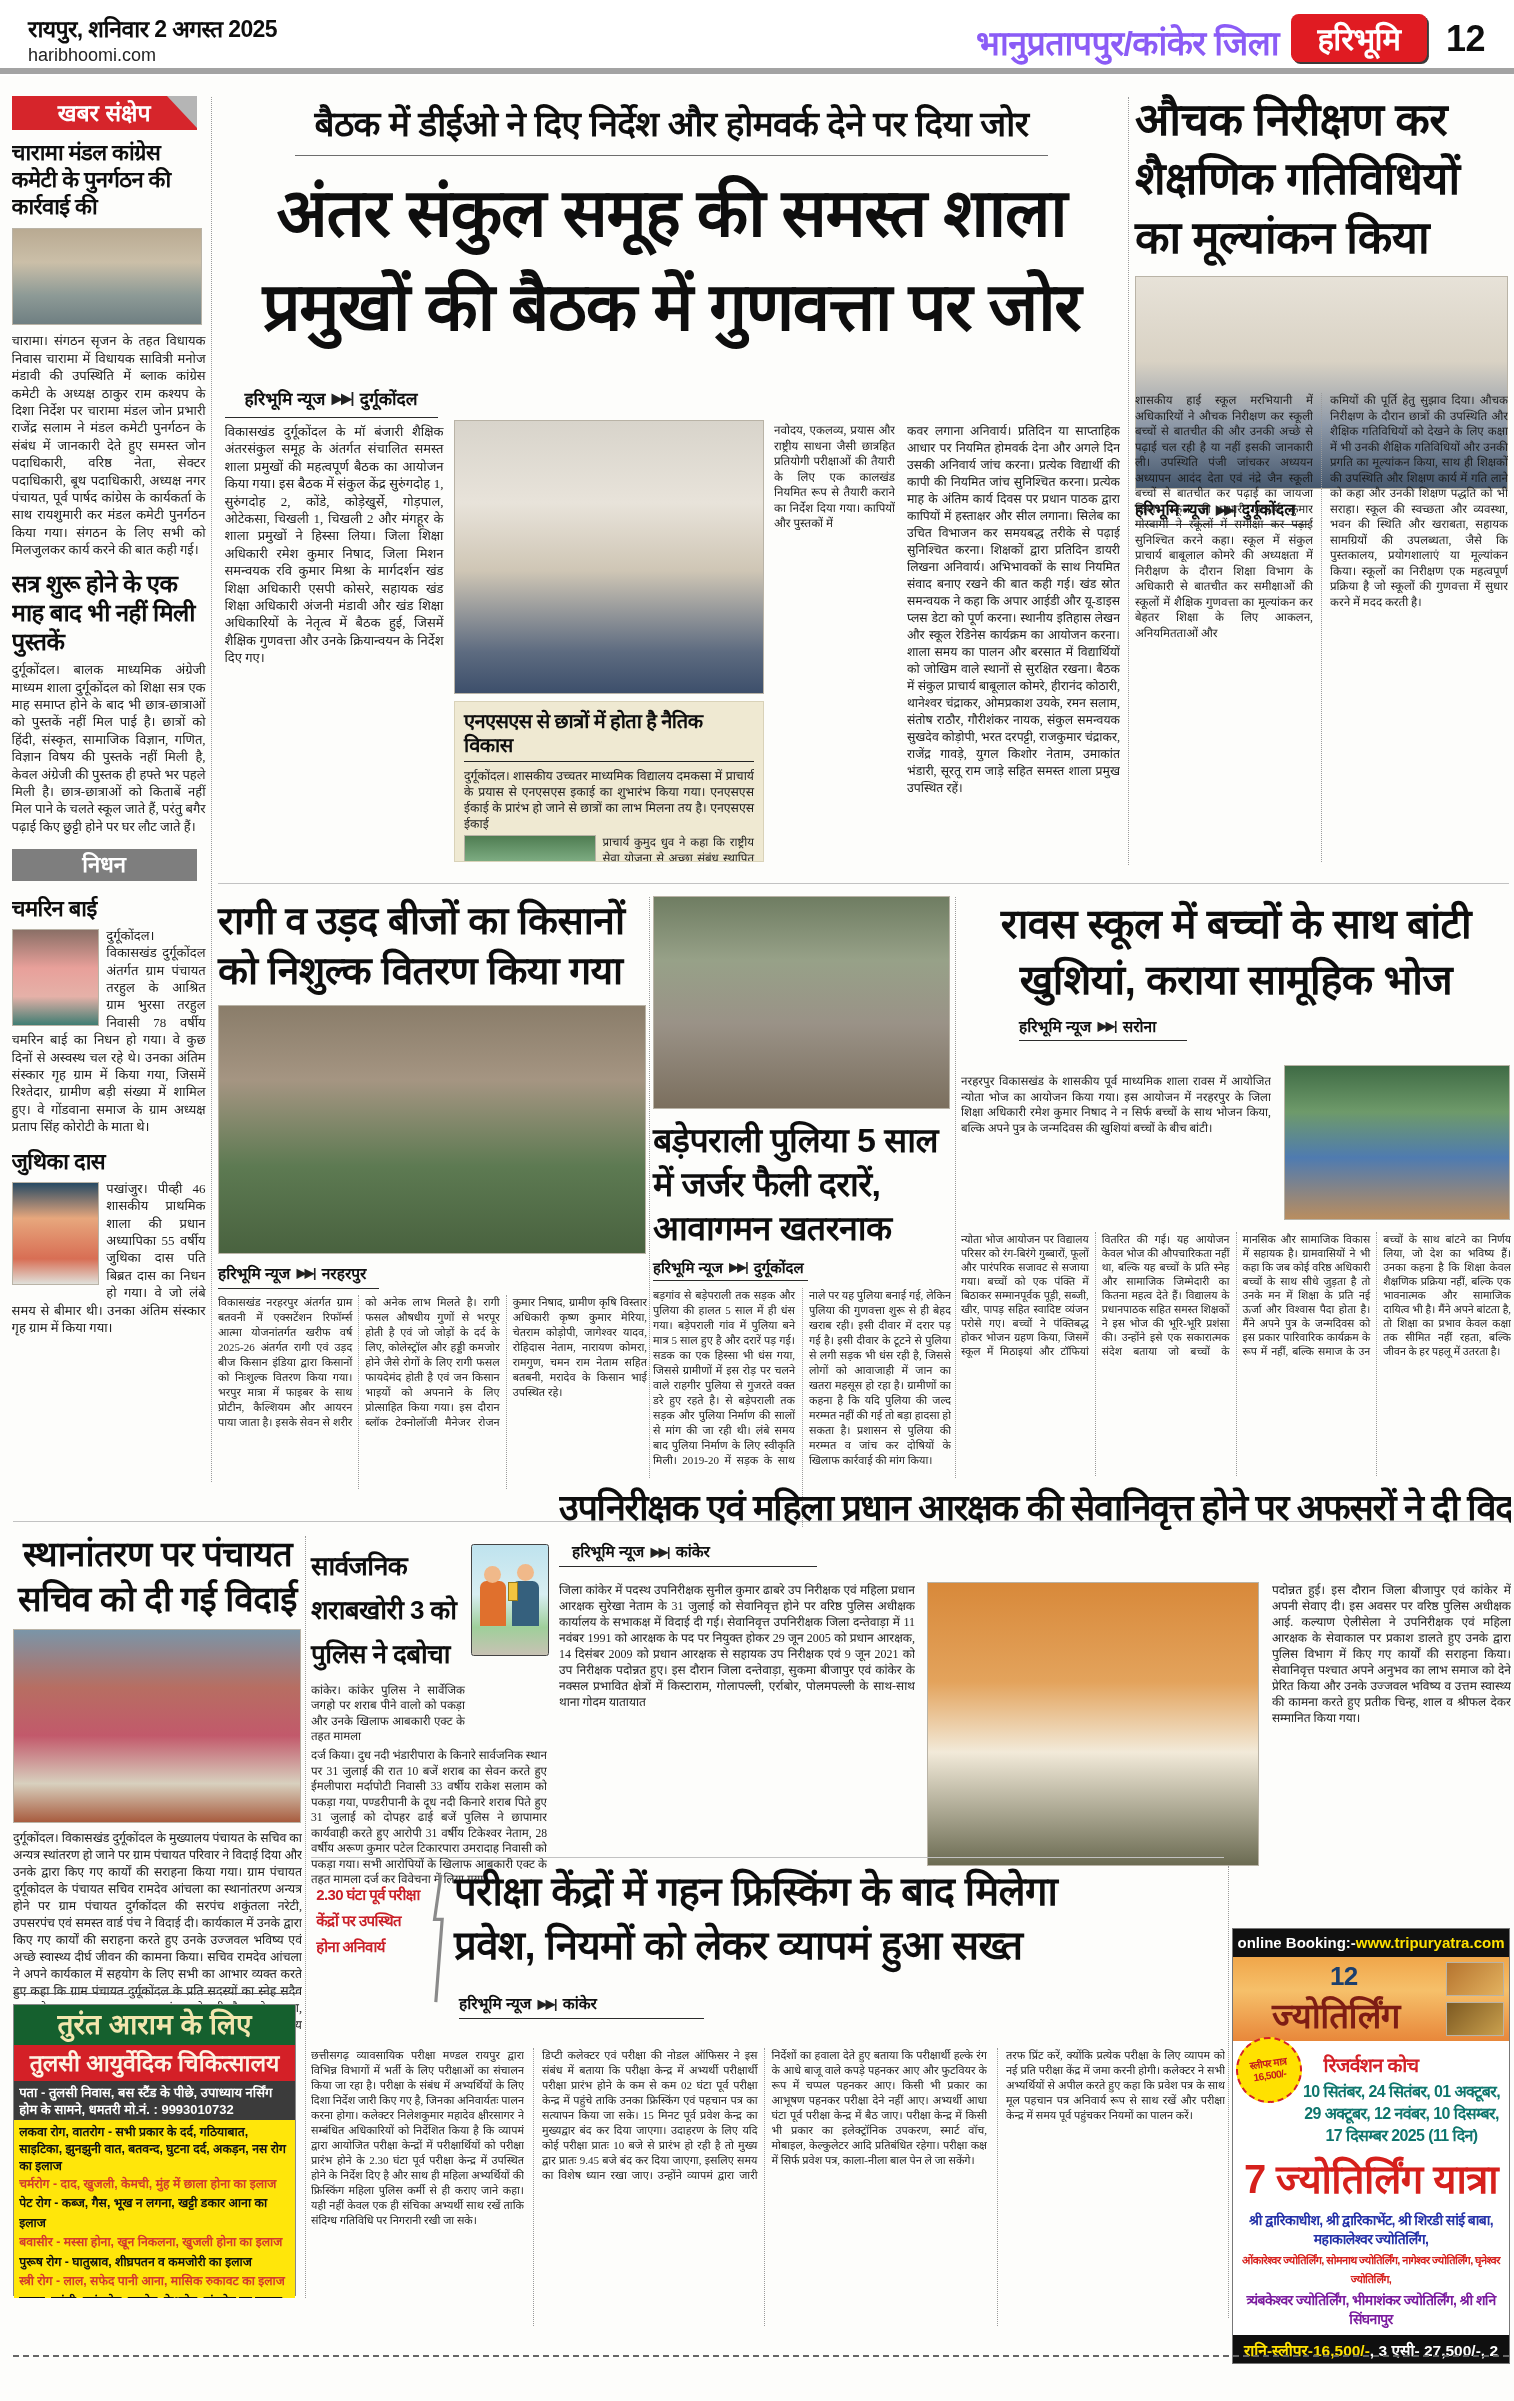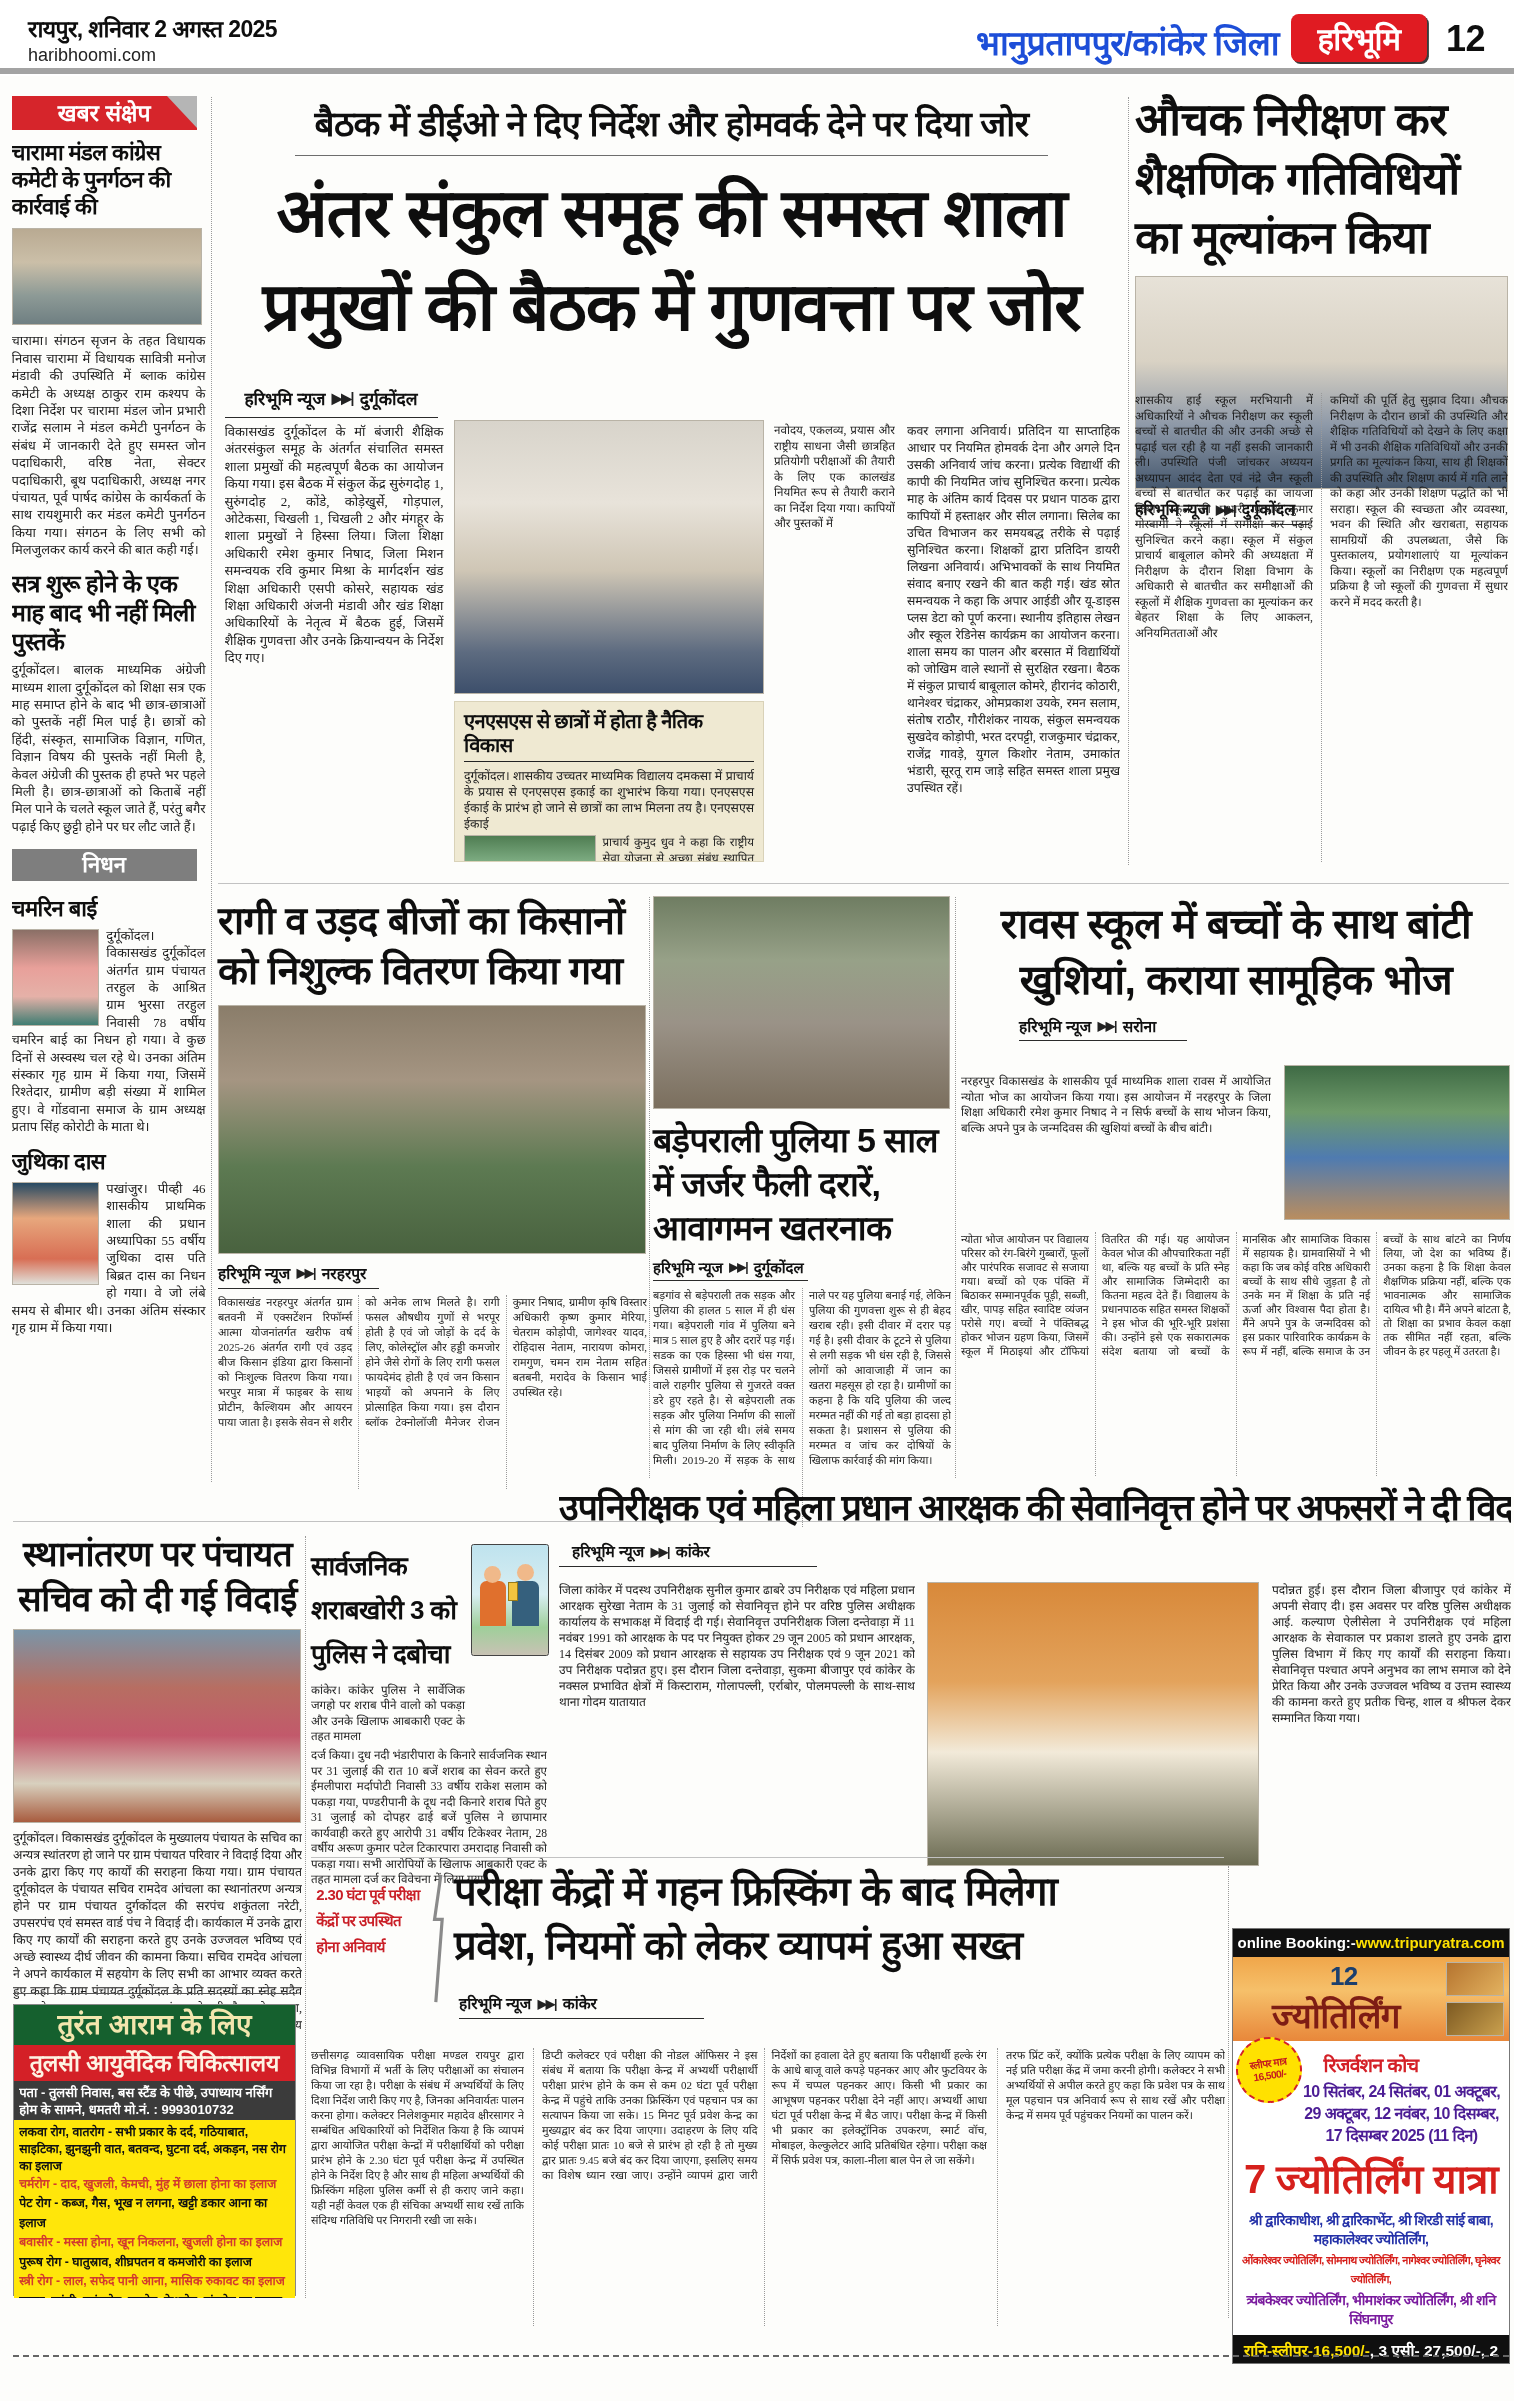--- a/index.html
+++ b/index.html
@@ -20,21 +20,21 @@
   .fold{position:absolute;right:-0.6px;top:0;width:0;height:0;border-top:32px solid #b5b5b5;border-left:30px solid transparent;}
   .clinic-line{font-family:"Liberation Sans",sans-serif;font-weight:700;}
   .overflow-clip{overflow:hidden;}
 </style>
 </head>
 <body>
 
 <div class="abs" style="left:0;top:0;width:1514px;height:76px;background:#fff;">
   <div class="abs hl" style="left:28px;top:11.6px;font-size:23px;">रायपुर, शनिवार 2 अगस्त 2025</div>
   <div class="abs" style="left:28px;top:45px;font-size:18px;color:#222;font-family:'Liberation Sans',sans-serif;">haribhoomi.com</div>
-  <div class="abs hl" style="left:859px;top:19.4px;width:420px;text-align:right;font-size:34px;color:#1d4ed8;">भानुप्रतापपुर/कांकेर जिला</div>
+  <div class="abs hl" style="left:859px;top:19.4px;width:420px;text-align:right;font-size:34px;color:#8b5cf6;">भानुप्रतापपुर/कांकेर जिला</div>
   <div class="abs" style="left:1291px;top:14px;width:136px;height:48px;background:#e01b22;border-radius:7.7px;box-shadow:1.9px 1.9px 0 #3a3a3a;display:flex;align-items:center;justify-content:center;">
     <span class="hl" style="color:#fff;font-size:31px;">हरिभूमि</span>
   </div>
   <div class="abs hl" style="left:1446px;top:18px;font-size:36px;">12</div>
   <div class="abs" style="left:0;top:68px;width:1514px;height:5.8px;background:#a3a3a3;"></div>
 </div>
 
 <div class="abs overflow-clip" style="left:11.6px;top:96px;width:194px;height:1420px;">
   <div class="section-box" style="position:relative;width:185px;height:34px;background:#d6252b;line-height:34px;font-size:23px;">
     <span>खबर संक्षेप</span>
@@ -232,21 +232,21 @@
   <div style="position:relative;height:84px;background:linear-gradient(180deg,#f0a64a 0%,#f6c06a 40%,#e8873a 100%);">
     <div class="hl" style="position:absolute;left:97px;top:3.9px;font-size:26px;color:#1b3f6e;">12</div>
     <div class="hl" style="position:absolute;left:39px;top:34px;font-size:35px;color:#7e1d14;">ज्योतिर्लिंग</div>
     <div class="photo" style="position:absolute;right:5.2px;top:5.2px;width:58px;height:34px;background:linear-gradient(135deg,#b5742f,#e3b25f);"></div>
     <div class="photo" style="position:absolute;right:5.2px;bottom:5.2px;width:58px;height:34px;background:linear-gradient(135deg,#7d5a22,#caa04e);"></div>
   </div>
   <div style="position:absolute;left:2.6px;top:108px;width:62px;height:62px;background:#ffe100;border-radius:50%;border:2.6px dashed #d42027;display:flex;align-items:center;justify-content:center;text-align:center;transform:rotate(-8deg);">
     <span class="hl" style="font-size:10.3px;color:#c41a20;line-height:12.3px;">स्लीपर मात्र 16,500/-</span>
   </div>
   <div class="hl" style="margin-top:10px;text-align:center;font-size:19.4px;color:#d42027;">रिजर्वशन कोच</div>
-  <div class="hl" style="margin:2.6px 3.9px 0 65px;text-align:center;font-size:16px;line-height:22px;color:#4c1d95;">10 सितंबर, 24 सितंबर, 01 अक्टूबर, 29 अक्टूबर, 12 नवंबर, 10 दिसम्बर, 17 दिसम्बर 2025 (11 दिन)</div>
+  <div class="hl" style="margin:2.6px 3.9px 0 65px;text-align:center;font-size:16px;line-height:22px;color:#0f766e;">10 सितंबर, 24 सितंबर, 01 अक्टूबर, 29 अक्टूबर, 12 नवंबर, 10 दिसम्बर, 17 दिसम्बर 2025 (11 दिन)</div>
   <div class="hl" style="margin-top:3.9px;text-align:center;font-size:40px;color:#d6201c;">7 ज्योतिर्लिंग यात्रा</div>
   <div class="hl" style="margin:5.2px 5.2px 0;text-align:center;font-size:14px;line-height:19.4px;color:#2431a8;">श्री द्वारिकाधीश, श्री द्वारिकाभेंट, श्री शिरडी सांई बाबा, महाकालेश्वर ज्योतिर्लिंग,</div>
   <div class="hl" style="margin:1.3px 5.2px 0;text-align:center;font-size:11px;line-height:19.4px;color:#d6201c;">ओंकारेश्वर ज्योतिर्लिंग, सोमनाथ ज्योतिर्लिंग, नागेश्वर ज्योतिर्लिंग, घृनेश्वर ज्योतिर्लिंग,</div>
   <div class="hl" style="margin:1.3px 5.2px 0;text-align:center;font-size:14px;line-height:19.4px;color:#7a1b9e;">त्र्यंबकेश्वर ज्योतिर्लिंग, भीमाशंकर ज्योतिर्लिंग, श्री शनि सिंघनापुर</div>
   <div style="margin-top:5.2px;background:#101010;height:31px;line-height:31px;text-align:center;font-family:'Liberation Sans',sans-serif;font-weight:700;font-size:15.5px;overflow:hidden;">
     <span style="color:#ffe100;">रानि-स्लीपर-16,500/-</span><span style="color:#fff;">, 3 एसी- 27,500/-, 2 एसी- 32,500/- (+5%GST)</span>
   </div>
   <div style="text-align:right;font-size:12px;color:#8a8a8a;font-family:'Liberation Sans',sans-serif;padding-right:6.5px;">Since-2007</div>
 
 </div>

